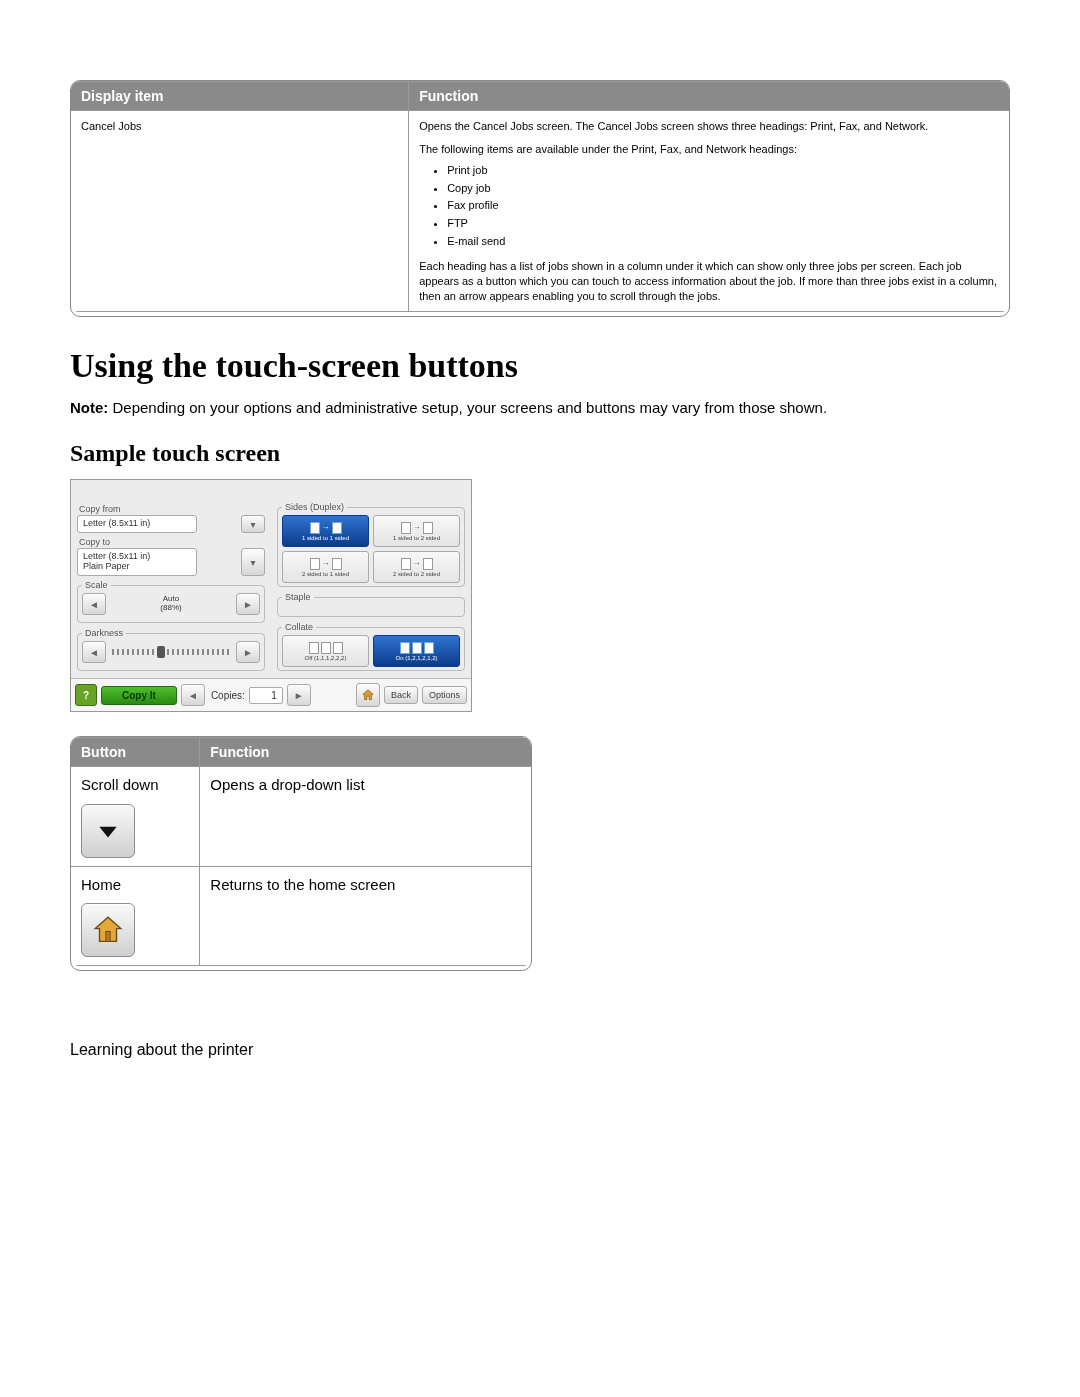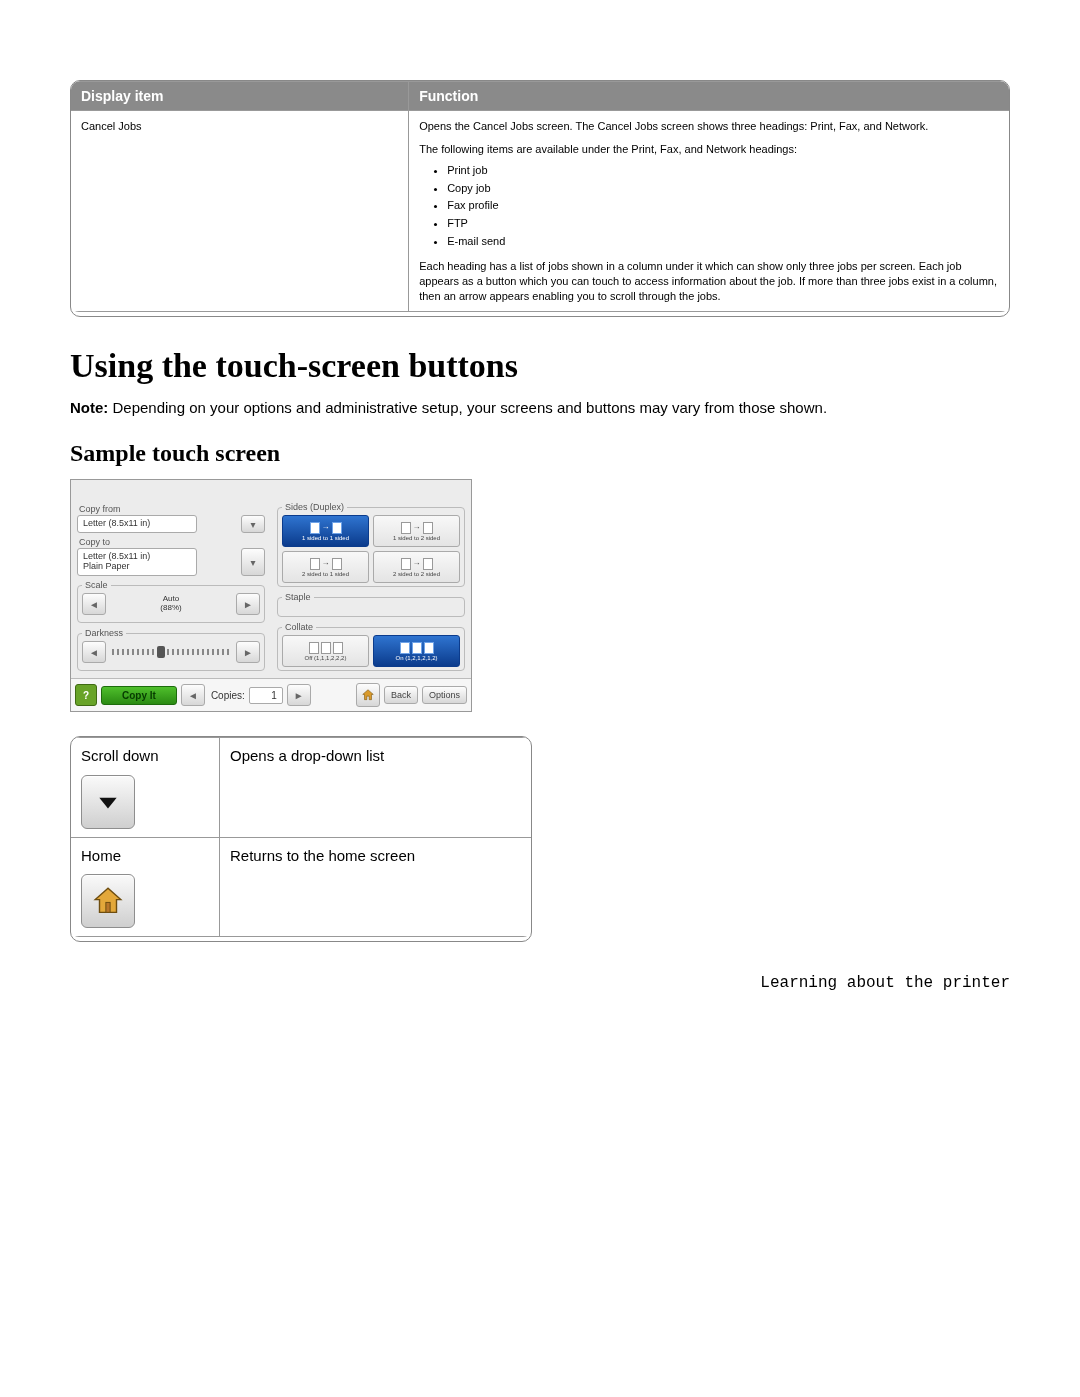--- a/index.html
+++ b/index.html
@@ -245,24 +245,24 @@
   .iconbtn {
     width:52px;height:52px;
     background: linear-gradient(#fafafa,#cfcfcf);
     border:1px solid #8e8e8e;
     border-radius:6px;
     margin-top:8px;
     display:flex;align-items:center;justify-content:center;
     box-shadow: inset 0 1px 0 #fff;
   }
   .footer {
-    text-align:right;
-    font-family: Liberation Mono, monospace;
+    text-align:left;
+    font-family: Liberation Sans, sans-serif;
     font-size:16px;
-    margin-top: 32px;
+    margin-top: 70px;
   }
   .footer .pg {
     font-weight:bold;
     font-size:16px;
     margin-top:4px;
   }
 </style>
 </head>
 <body>
 
@@ -419,20 +419,24 @@
         </div>
         <div class="flatbtn">Back</div>
         <div class="flatbtn">Options</div>
       </div>
     </div>
   </div>
 
   <div class="round-wrap" style="width:460px">
     <table class="info small">
       <tbody>
+          <tr>
+        <th style="width:28%">Button</th>
+        <th>Function</th>
+      </tr>
       <tr>
         <td>
           <div>Scroll down</div>
           <div class="iconbtn">
             <svg width="26" height="26" viewBox="0 0 24 24">
               <path fill="#111" d="M4 8 H20 L12 18 Z"></path>
             </svg>
           </div>
         </td>
         <td>Opens a drop-down list</td>

